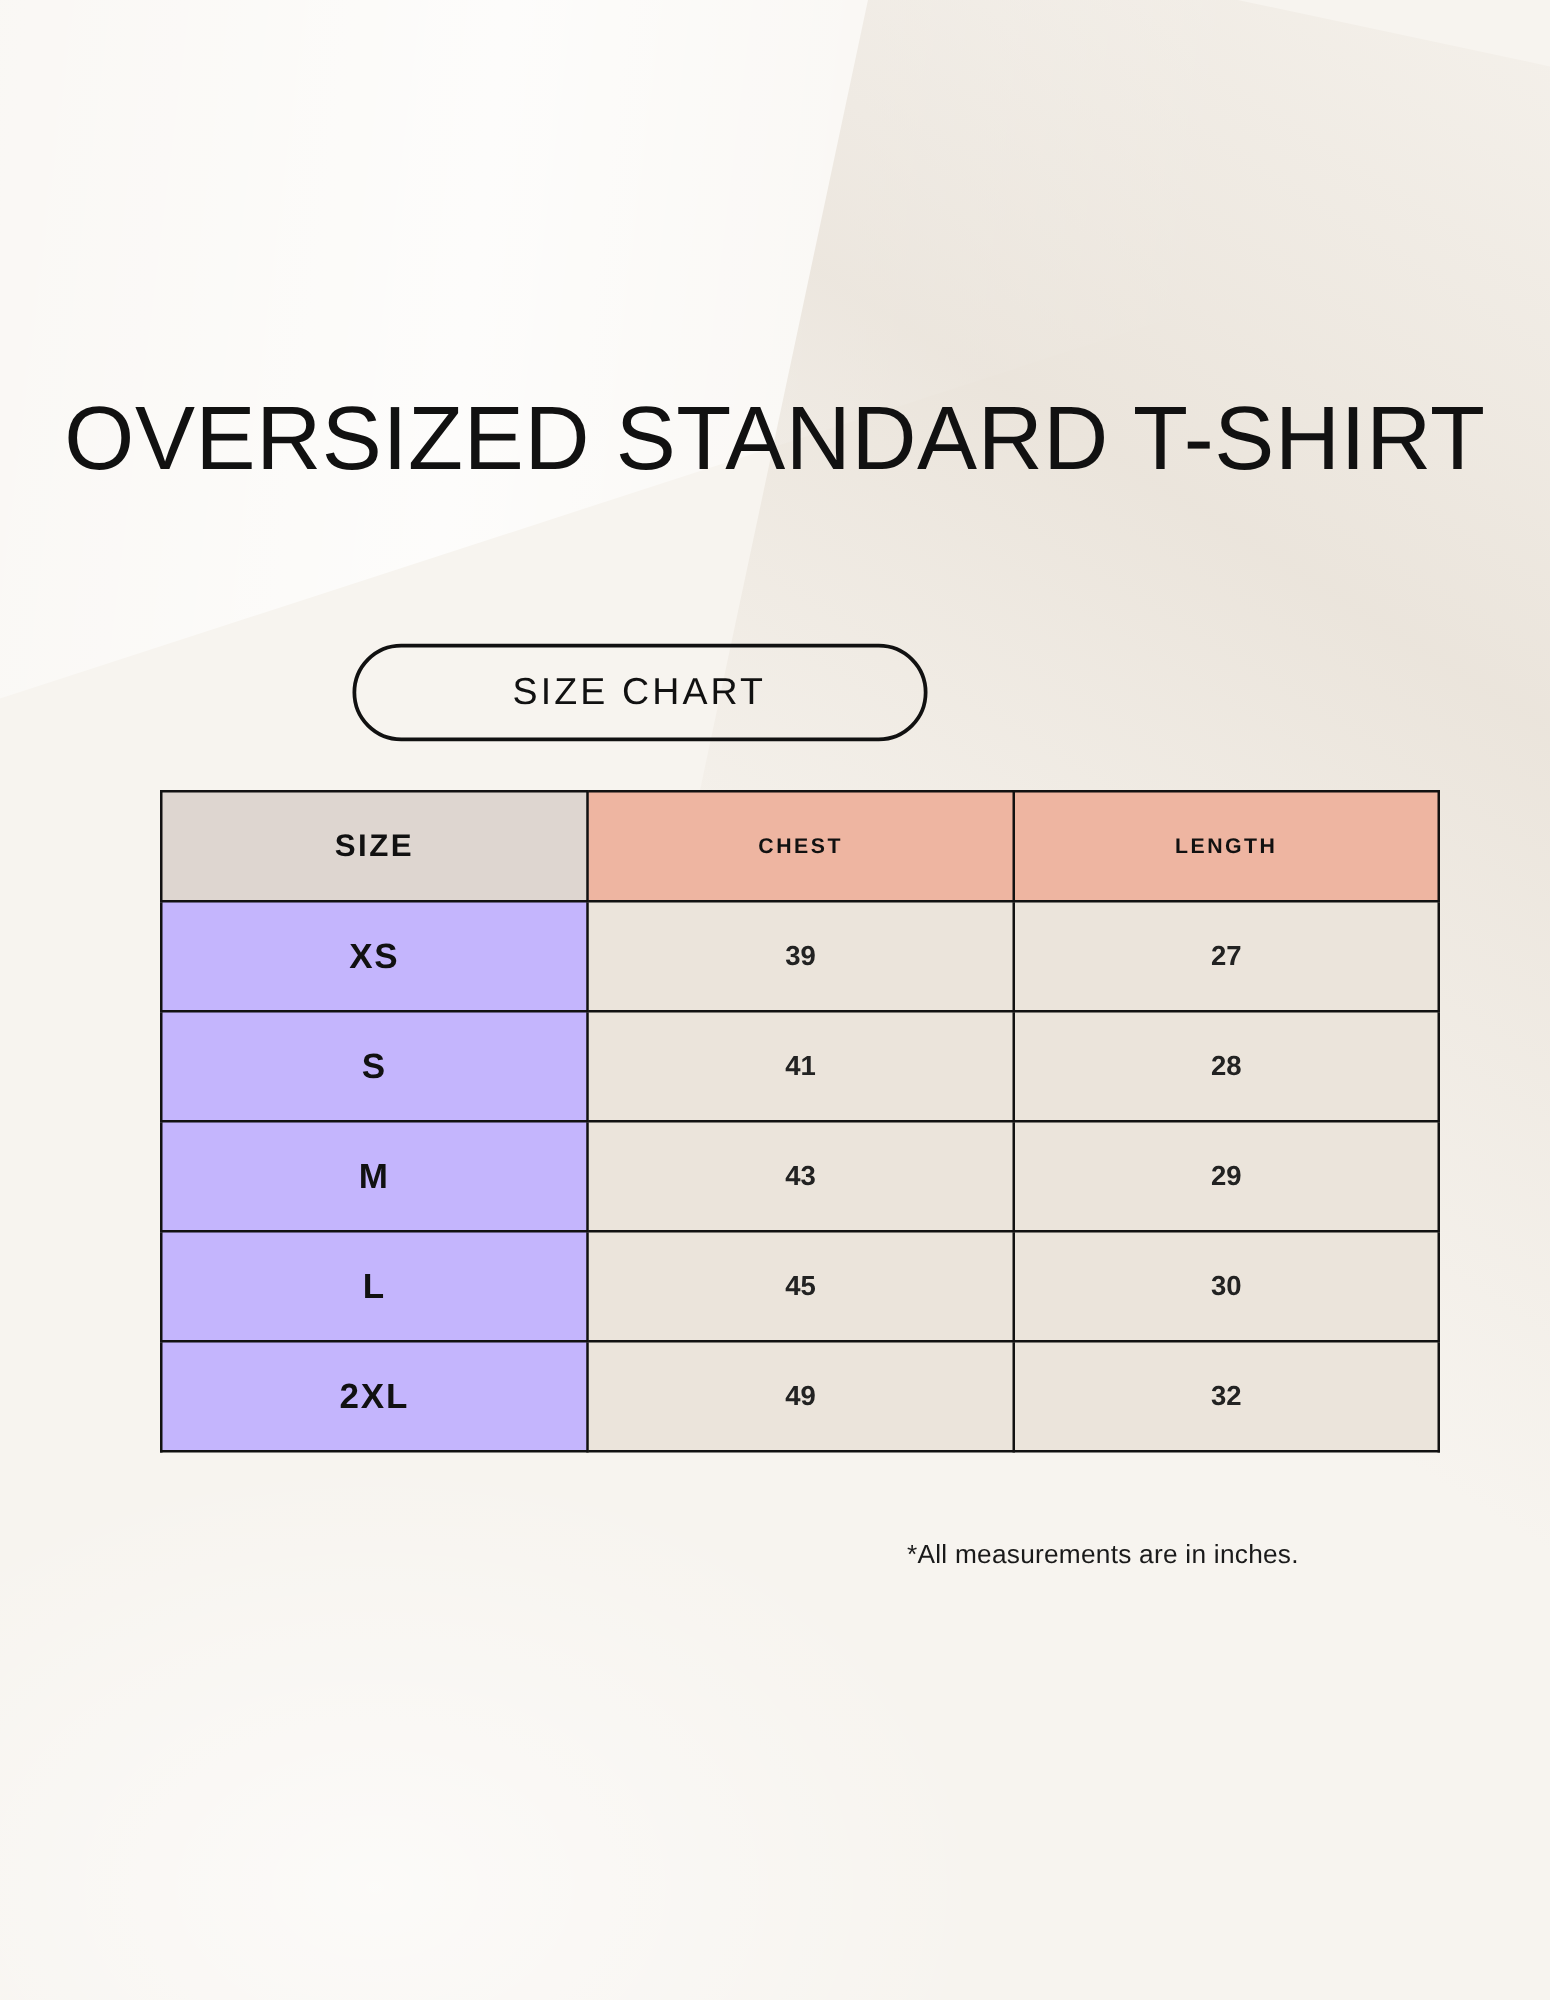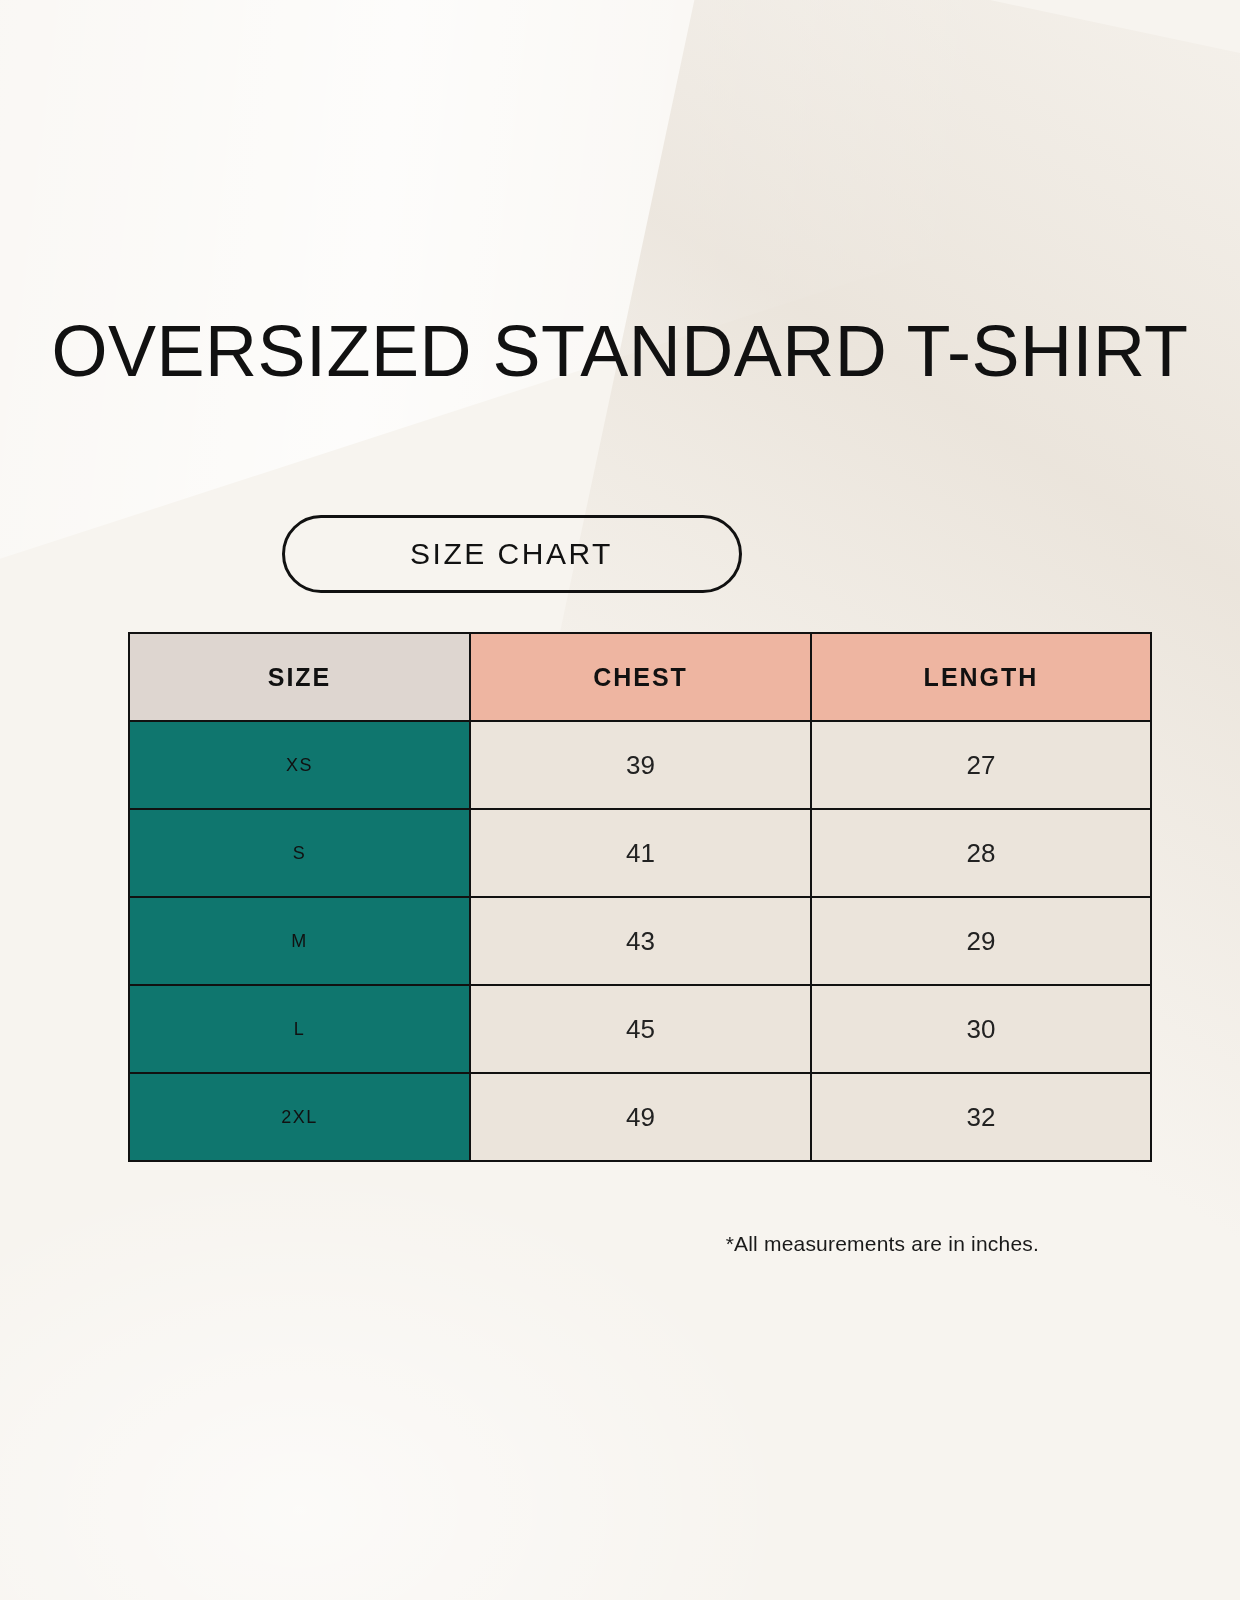--- a/index.html
+++ b/index.html
@@ -117,36 +117,36 @@
 
   th.h-size {
     background: #ded6d0;
     font-size: 25px;
     font-weight: 700;
     letter-spacing: 2px;
     color: #111111;
   }
   th.h-meas {
     background: #eeb5a1;
-    font-size: 25px;
+    font-size: 17px;
     font-weight: 700;
     letter-spacing: 2px;
     color: #111111;
   }
   td.size-cell {
-    background: #0f766e;
-    font-size: 18px;
-    font-weight: 400;
+    background: #c4b5fd;
+    font-size: 28px;
+    font-weight: 700;
     letter-spacing: 1.5px;
     color: #111111;
   }
   td.val-cell {
     background: #ebe4db;
-    font-size: 26px;
-    font-weight: 400;
+    font-size: 22px;
+    font-weight: 700;
     color: #222222;
   }
 
   .footnote {
     position: absolute;
     top: 1232px;
     left: 0;
     width: 1039px;
     text-align: right;
     font-size: 21px;

